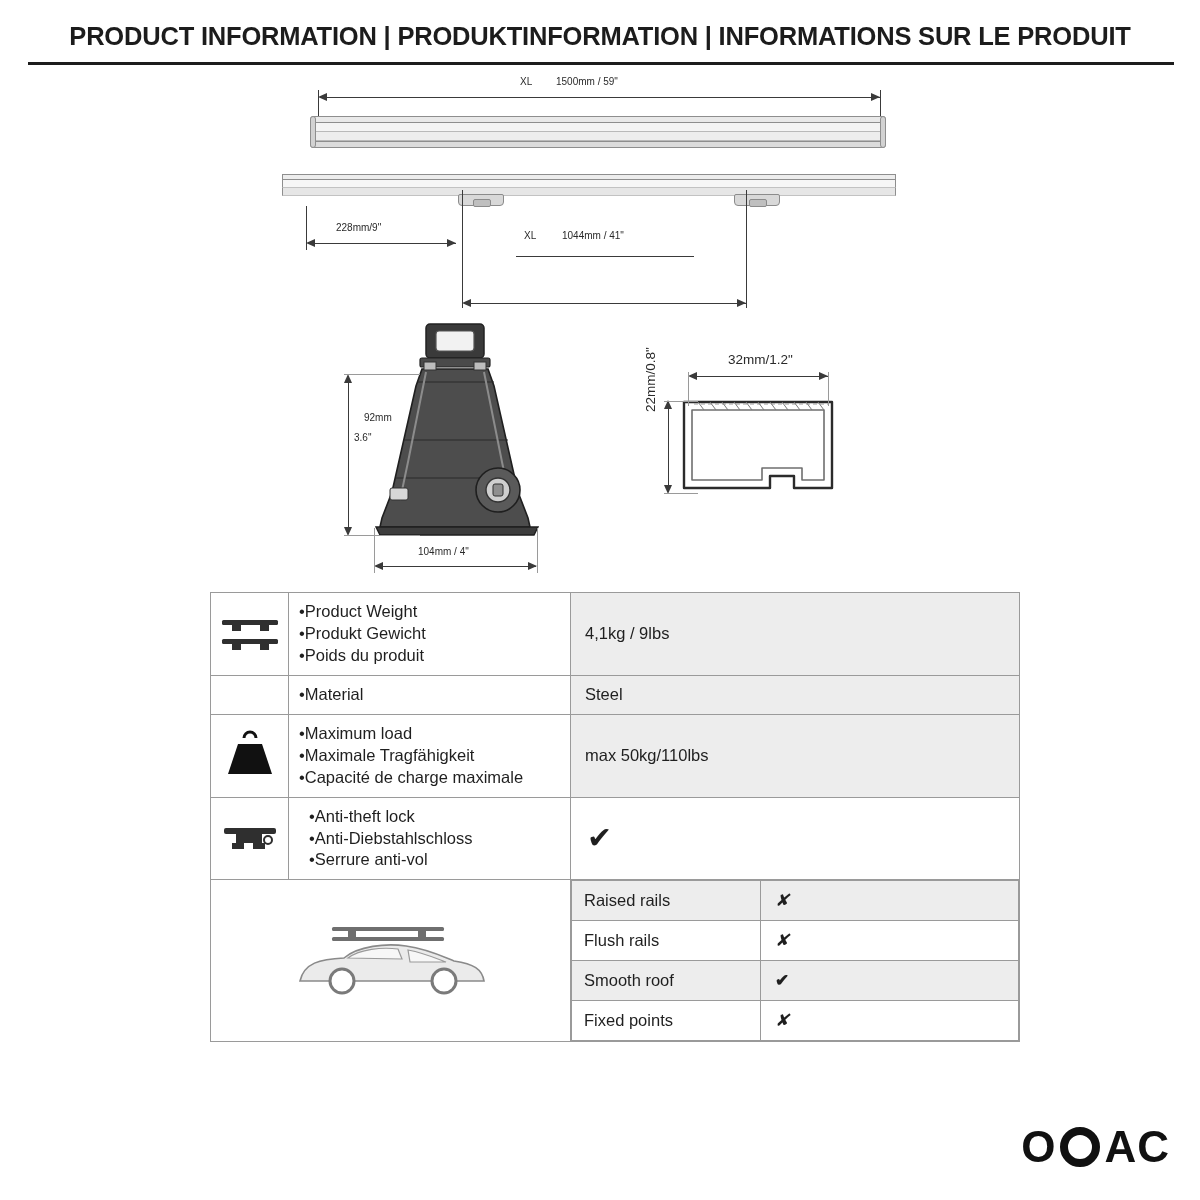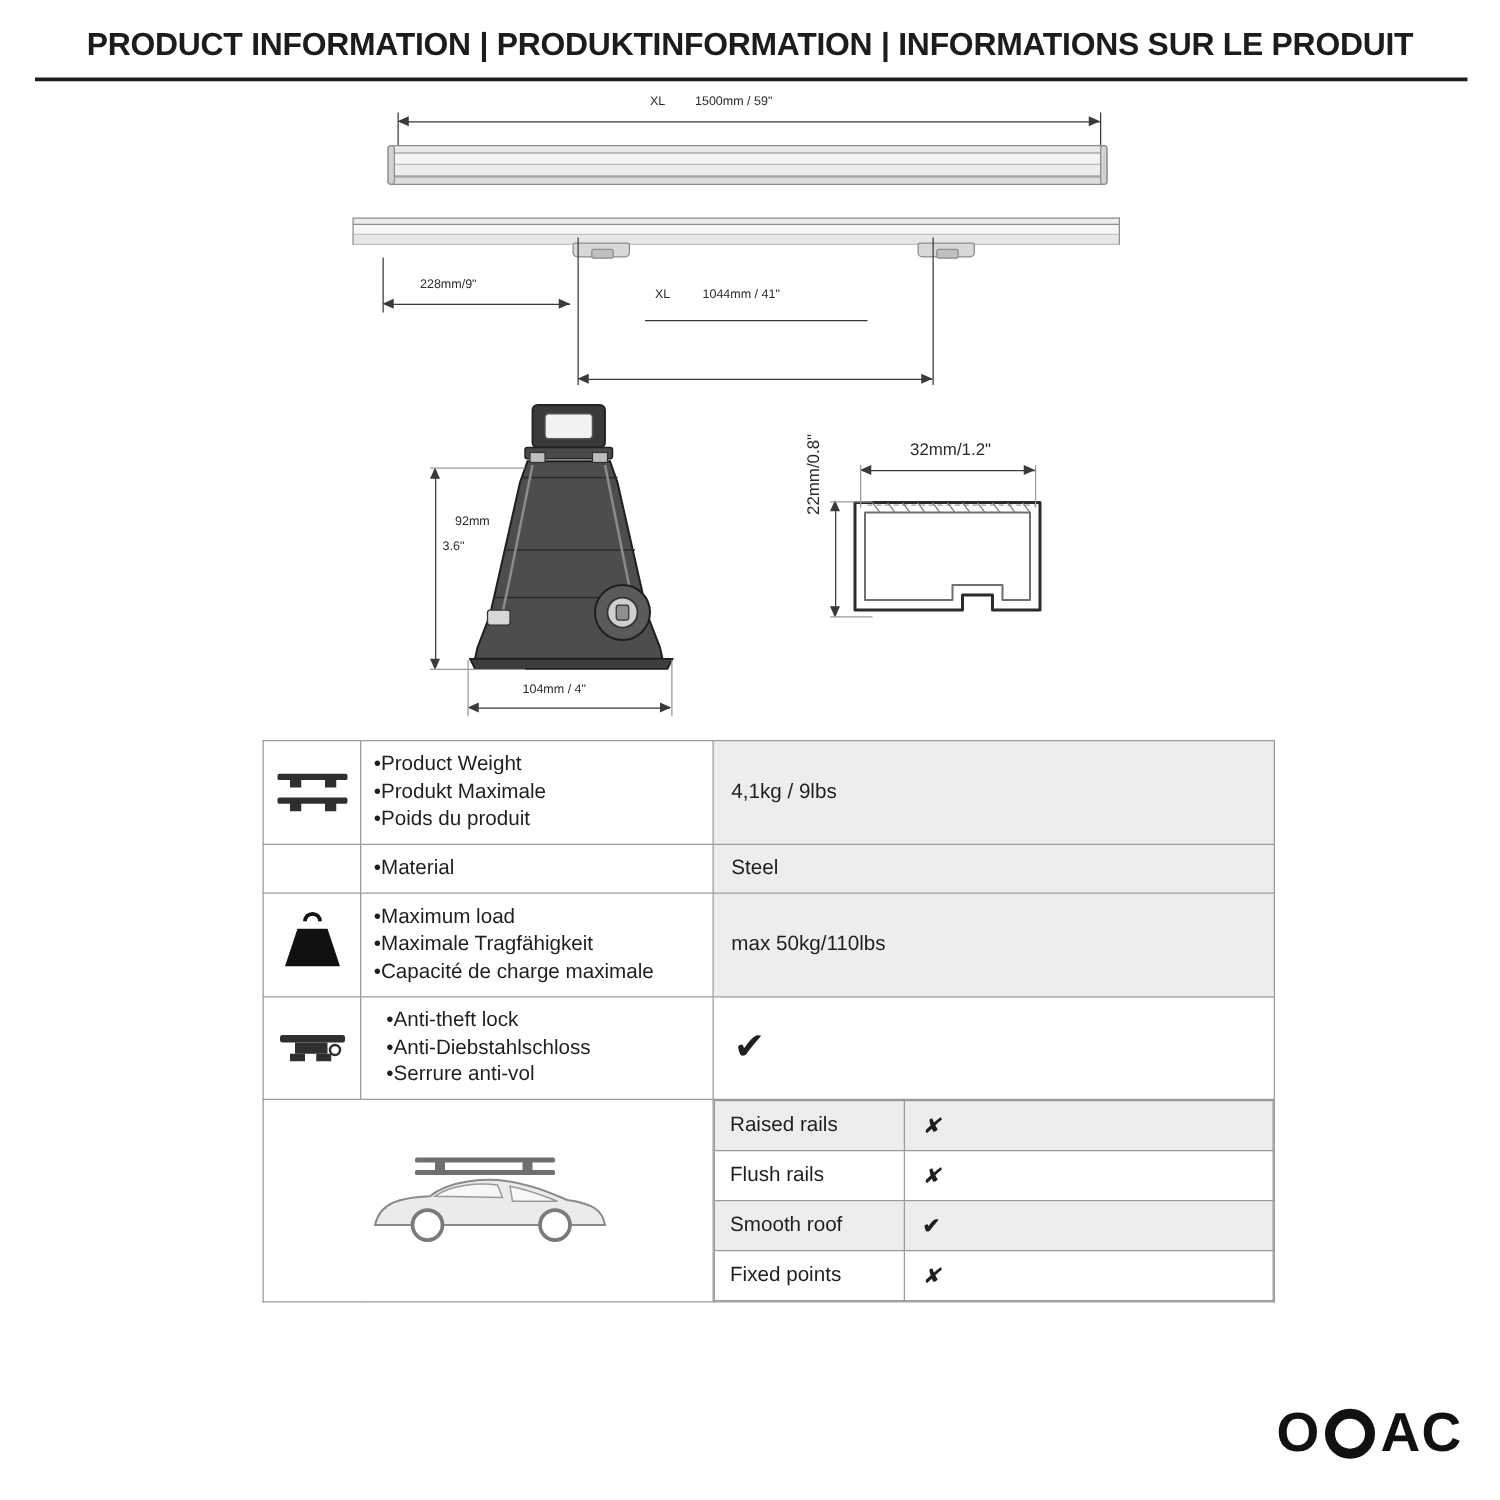--- a/index.html
+++ b/index.html
@@ -82,21 +82,21 @@
   .spec td { border:1px solid #9a9a9a; vertical-align:middle; }
   .ic-cell { width:78px; text-align:center; padding:6px 4px; }
   .lbl-cell { width:282px; padding:8px 6px 8px 10px; line-height:1.33; white-space:nowrap; }
   .val-cell { padding:8px 14px; background:#ededed; }
   .row-weight .val-cell, .row-load .val-cell { background:#ededed;margin-left:12px; }
   .row-material .val-cell { background:#ededed; }
   .row-lock .val-cell { background:#ffffff; font-size:30px; line-height:1; padding-left:16px;}
   .bullets span { display:block; }
   .sub-table { width:100%; border-collapse:collapse; }
   .sub-table td { border:1px solid #9a9a9a; }
-  .sub-table tr td:first-child { width:152px; padding:9px 12px; background:#ffffff; }
+  .sub-table tr td:first-child { width:189px; padding:9px 12px; background:#ffffff; }
   .sub-table tr td:last-child { padding:9px 14px; background:#ededed; font-size:17px; }
   .sub-table tr:nth-child(1) td:first-child,
   .sub-table tr:nth-child(3) td:first-child { background:#ededed; }
   .sub-table tr:nth-child(1) td:last-child,
   .sub-table tr:nth-child(3) td:last-child { background:#ededed; }
   .sub-table tr:nth-child(2) td,
   .sub-table tr:nth-child(4) td { background:#ffffff;margin-left:13px; }
   .mark-yes { font-weight:bold; }
   .mark-no { font-style:italic; }
 
@@ -257,21 +257,21 @@
           <rect x="2" y="10" width="56" height="5" rx="1.5" fill="#2f2f2f"></rect>
           <rect x="2" y="29" width="56" height="5" rx="1.5" fill="#2f2f2f"></rect>
           <rect x="12" y="14" width="9" height="7" fill="#2f2f2f"></rect>
           <rect x="40" y="14" width="9" height="7" fill="#2f2f2f"></rect>
           <rect x="12" y="33" width="9" height="7" fill="#2f2f2f"></rect>
           <rect x="40" y="33" width="9" height="7" fill="#2f2f2f"></rect>
         </svg>
       </td>
       <td class="lbl-cell bullets">
         <span>•Product Weight</span>
-        <span>•Produkt Maximale</span>
+        <span>•Produkt Gewicht</span>
         <span>•Poids du produit</span>
       </td>
       <td class="val-cell" colspan="2">4,1kg / 9lbs</td>
     </tr>
 
     <tr class="row-material">
       <td class="ic-cell"></td>
       <td class="lbl-cell bullets">
         <span>•Material</span>
       </td>

